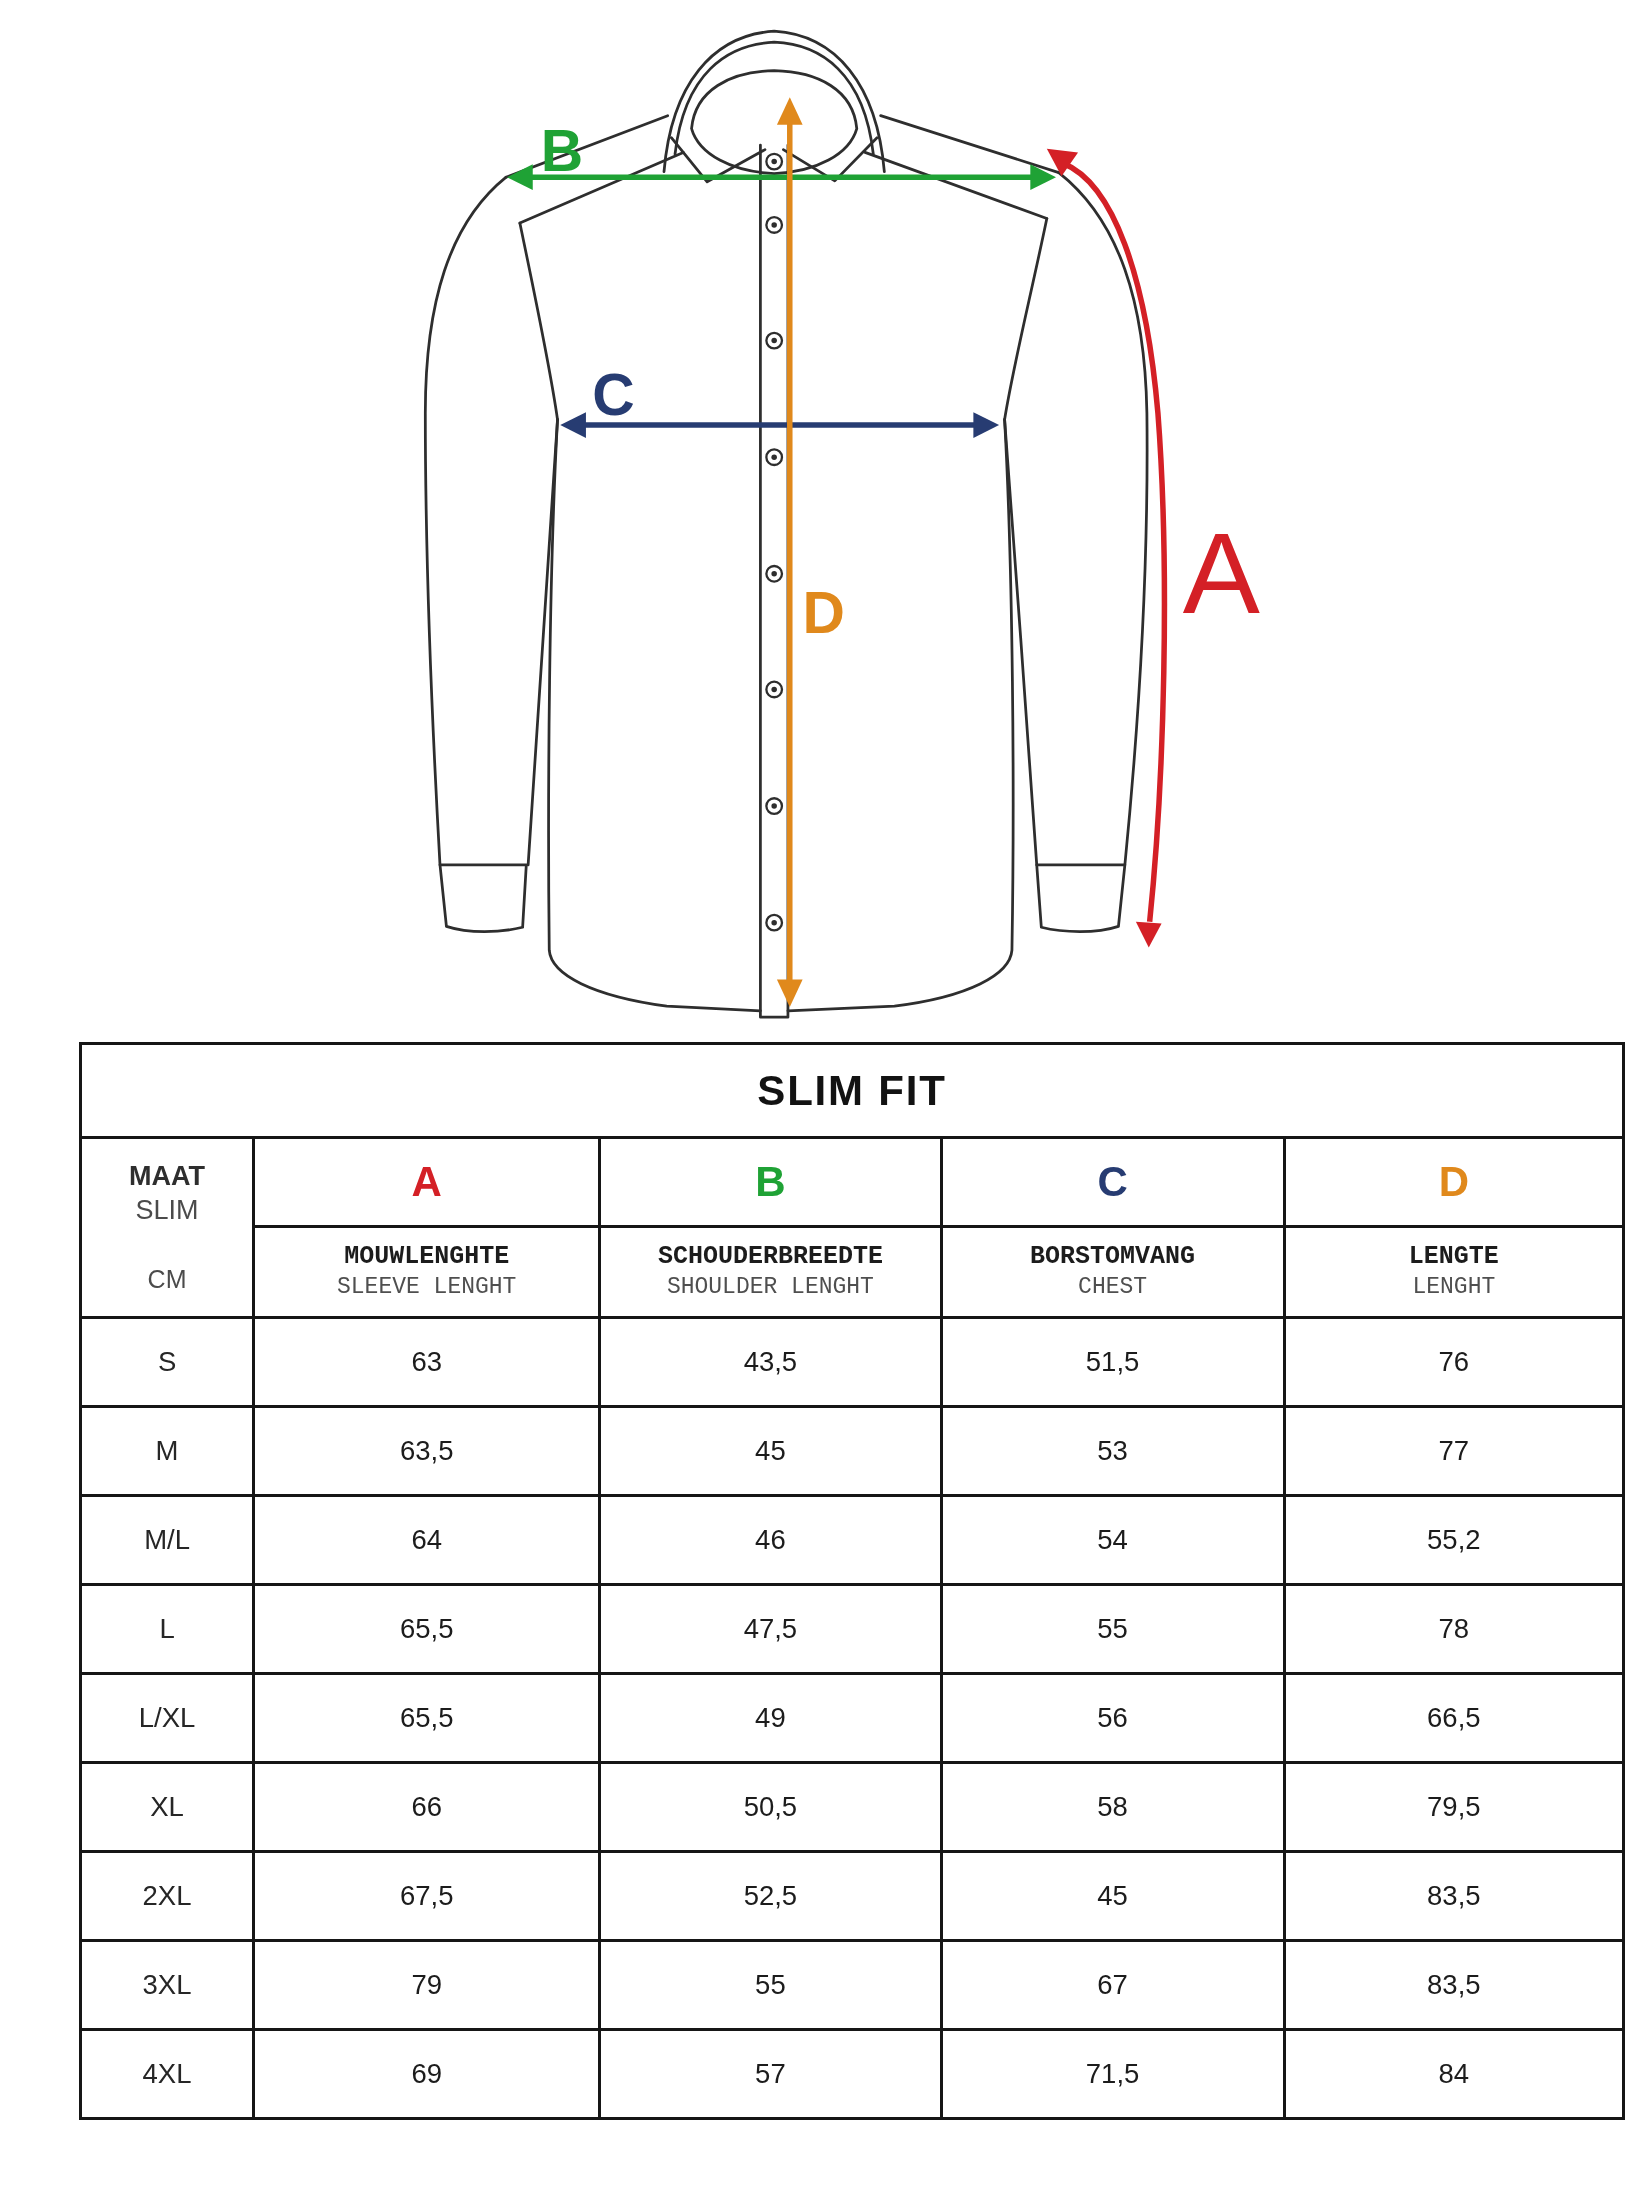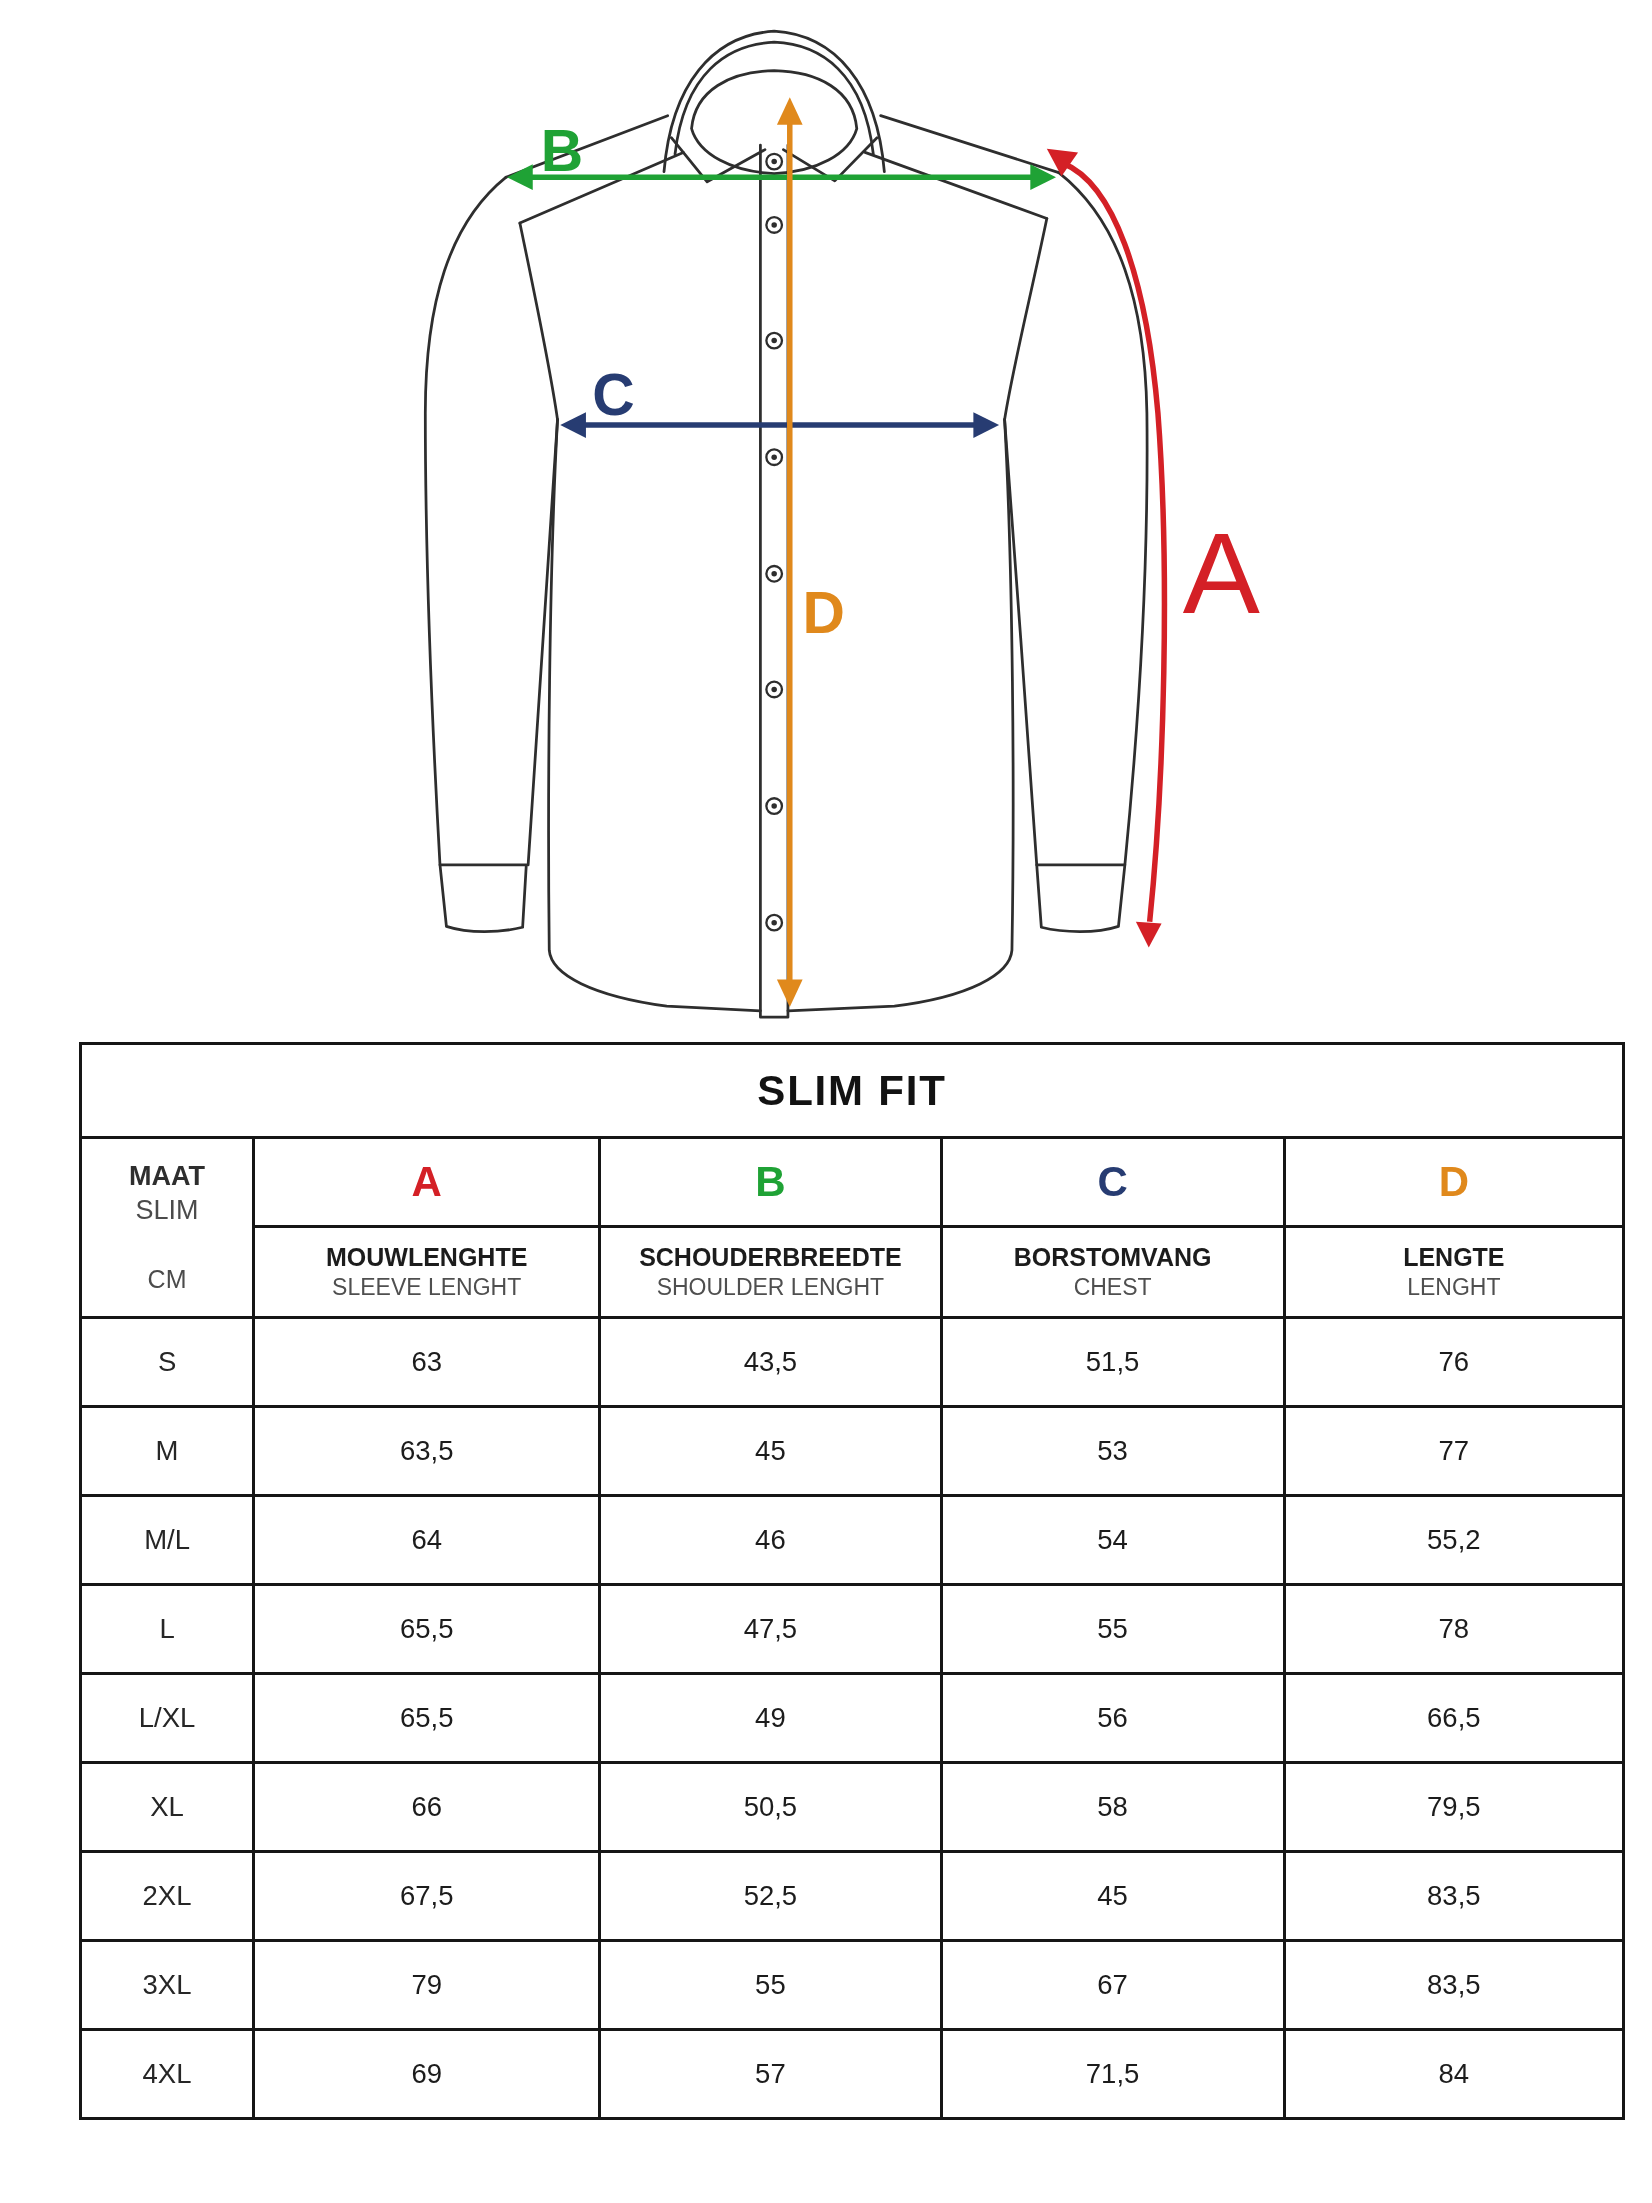--- a/index.html
+++ b/index.html
@@ -25,21 +25,21 @@
 
   
   .size-table-wrap { position:absolute; left:63px; top:1042px;padding-left:16px; }
   table.size-table { border-collapse:collapse; table-layout:fixed;
     width:1546px; background:#ffffff; }
   table.size-table td { border:3.7px solid #161616; text-align:center;
     vertical-align:middle; padding:0; }
   td.title-cell { height:91px; font-size:42px; font-weight:bold;
     letter-spacing:1.8px; color:#121212; }
   td.letter-cell { height:86px; font-size:42px; font-weight:bold; }
-  td.collabel-cell { height:88px; line-height:1.3; }
+  td.collabel-cell { height:88px; line-height:1.3;font-family:Liberation Mono, monospace; }
   .lab-nl { font-size:25px; font-weight:bold; color:#1c1c1c; display:block; }
   .lab-en { font-size:23px; font-weight:normal; color:#4f4f4f; display:block; }
   td.sizehead-cell .sh-line1 { display:block; font-size:27px; font-weight:bold; color:#2e2e2e; }
   td.sizehead-cell .sh-line2 { display:block; font-size:27px; color:#4b4b4b; margin-top:3.7px; }
   td.sizehead-cell .sh-unit  { display:block; font-size:25px; color:#4b4b4b; margin-top:39px; }
   td.size-cell  { height:86px; font-size:27.5px; color:#262626; }
   td.value-cell { font-size:27.5px; color:#1c1c1c; }
 </style>
 </head>
 <body>

